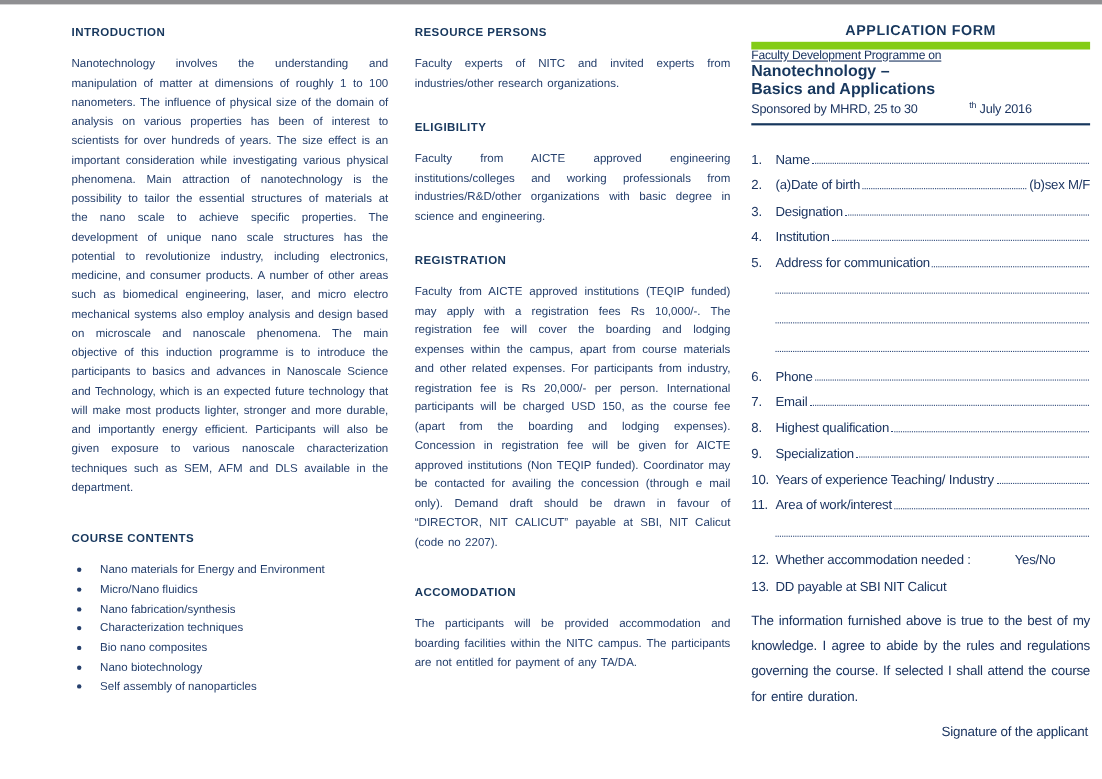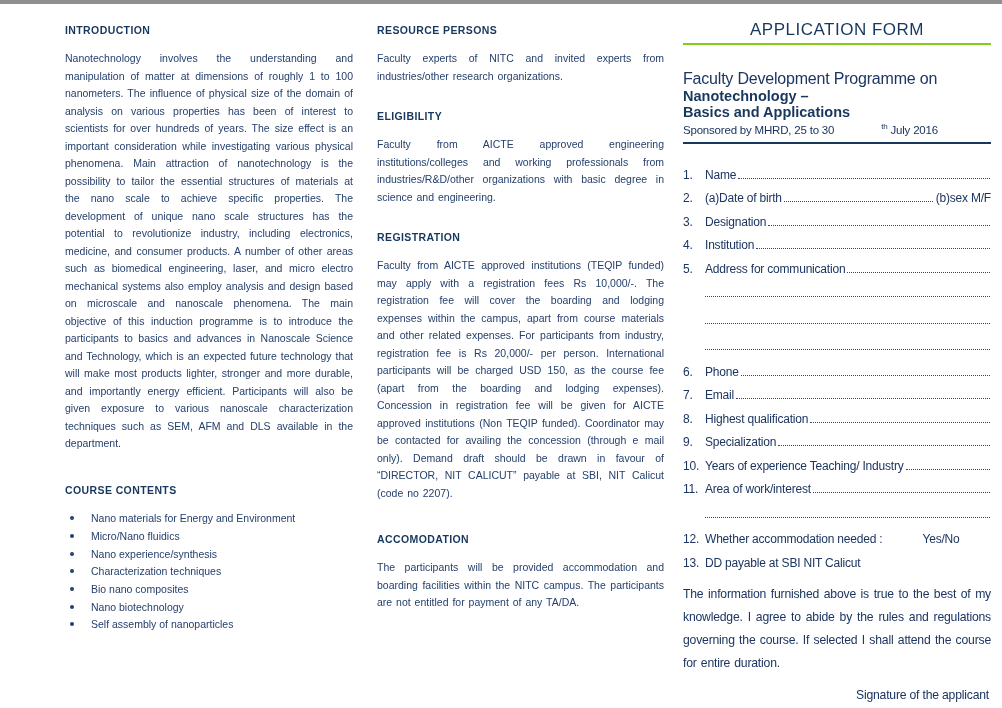--- a/index.html
+++ b/index.html
@@ -29,24 +29,24 @@
   .bullet-row { display:flex; align-items:center; height:17.7px; padding-left:5px; }
   .bullet-dot {
     width:4px; height:4px; border-radius:50%; background:#26406d;
     flex:0 0 auto; margin-right:17px;
   }
   .bullet-text { color:#26406d; font-size:10.5px; }
 
   
   .af { color:#1c3561; letter-spacing:-.2px; }
   .af-header {
-    text-align:center; color:#17375d; font-weight:normal; font-size:17px;
-    letter-spacing:.5px; padding-bottom:3px; border-bottom:2px solid #84cc16;
-  }
-  .af-programme { margin-top:25px; font-size:16px; color:#1c3561; }
+    text-align:center; color:#17375d; font-weight:bold; font-size:13px;
+    letter-spacing:.5px; padding-bottom:3px; border-bottom:7px solid #84cc16;
+  }
+  .af-programme { margin-top:0; font-size:11px; color:#1c3561;text-decoration:underline; }
   .af-title { font-size:14.5px; font-weight:bold; color:#17375d; line-height:16px; letter-spacing:0; }
   .af-sponsor { font-size:11.5px; color:#1c3561; margin-top:2px; padding-bottom:6px; border-bottom:2px solid #17375d; }
   .af-sponsor sup { font-size:8px;padding-left:47px; }
 
   .fields { margin-top:24px; }
   .frow { display:flex; align-items:baseline; font-size:12px; line-height:14px; margin-bottom:9.5px; }
   .fnum { flex:0 0 22px; }
   .flabel { white-space:nowrap; }
   .dots { flex:1 1 auto; border-bottom:1.5px dotted #2a4576; margin:0 1px 2px 2px; min-width:10px; }
   .fsuffix { white-space:nowrap; margin-left:2px; }
@@ -75,21 +75,21 @@
       <div class="bullet-row">
         <span class="bullet-dot"></span>
         <span class="bullet-text">Nano materials for Energy and Environment</span>
       </div>
       <div class="bullet-row">
         <span class="bullet-dot"></span>
         <span class="bullet-text">Micro/Nano fluidics</span>
       </div>
       <div class="bullet-row">
         <span class="bullet-dot"></span>
-        <span class="bullet-text">Nano experience/synthesis</span>
+        <span class="bullet-text">Nano fabrication/synthesis</span>
       </div>
       <div class="bullet-row">
         <span class="bullet-dot"></span>
         <span class="bullet-text">Characterization techniques</span>
       </div>
       <div class="bullet-row">
         <span class="bullet-dot"></span>
         <span class="bullet-text">Bio nano composites</span>
       </div>
       <div class="bullet-row">

